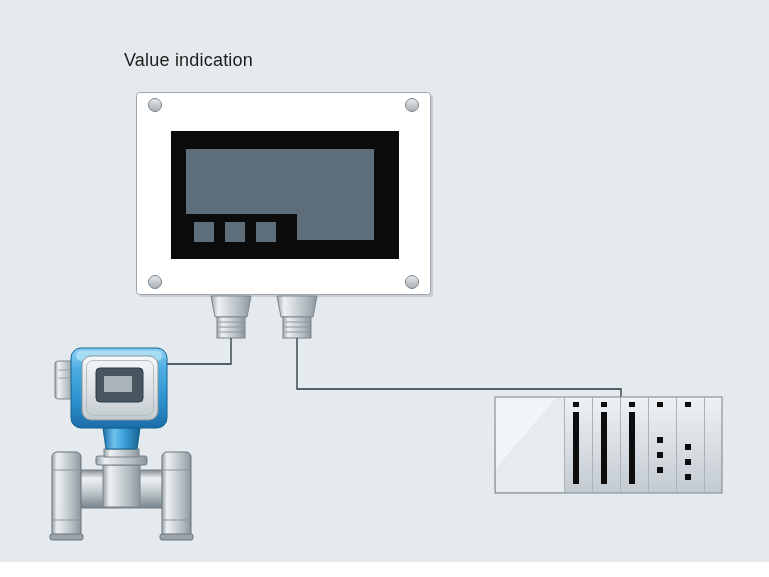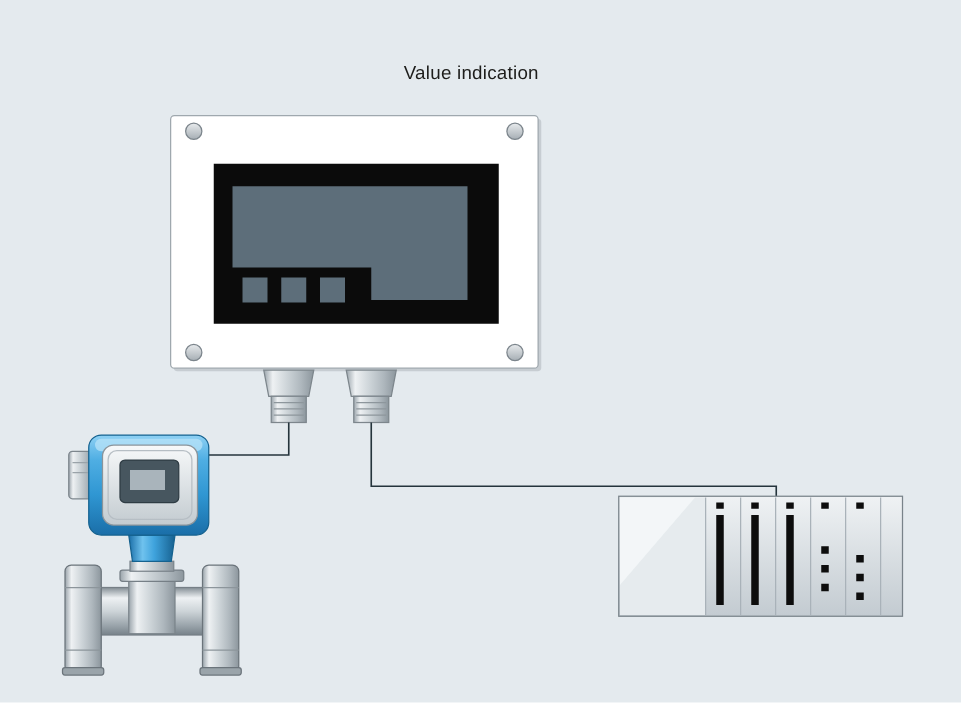--- a/index.html
+++ b/index.html
@@ -6,25 +6,25 @@
   .canvas {
     position: relative;
     width: 769px;
     height: 577px;
     background: var(--background, #e4eaee);
     font-family: "Liberation Sans", sans-serif;
     overflow: hidden;
   }
   .title {
     position: absolute;
-    left: 136px;
+    left: 124px;
     top: 50px;
     width: 295px;
-    text-align: right;
-    font-size: 15px;
+    text-align: left;
+    font-size: 18px;
     font-weight: 500;
     letter-spacing: 0.2px;
     color: var(--text, #1d1d1b);
   }
   svg.art { position: absolute; left: 0; top: 0; }
   .wire { stroke: var(--wire, #25343c); stroke-width: 1.3; fill: none; }
   .bezel { fill: var(--display-bezel, #0b0b0b); }
   .lcd { fill: var(--lcd, #5d6e7a); }
   .bar { fill: var(--module-bar, #0d0d0d); }
 </style>

